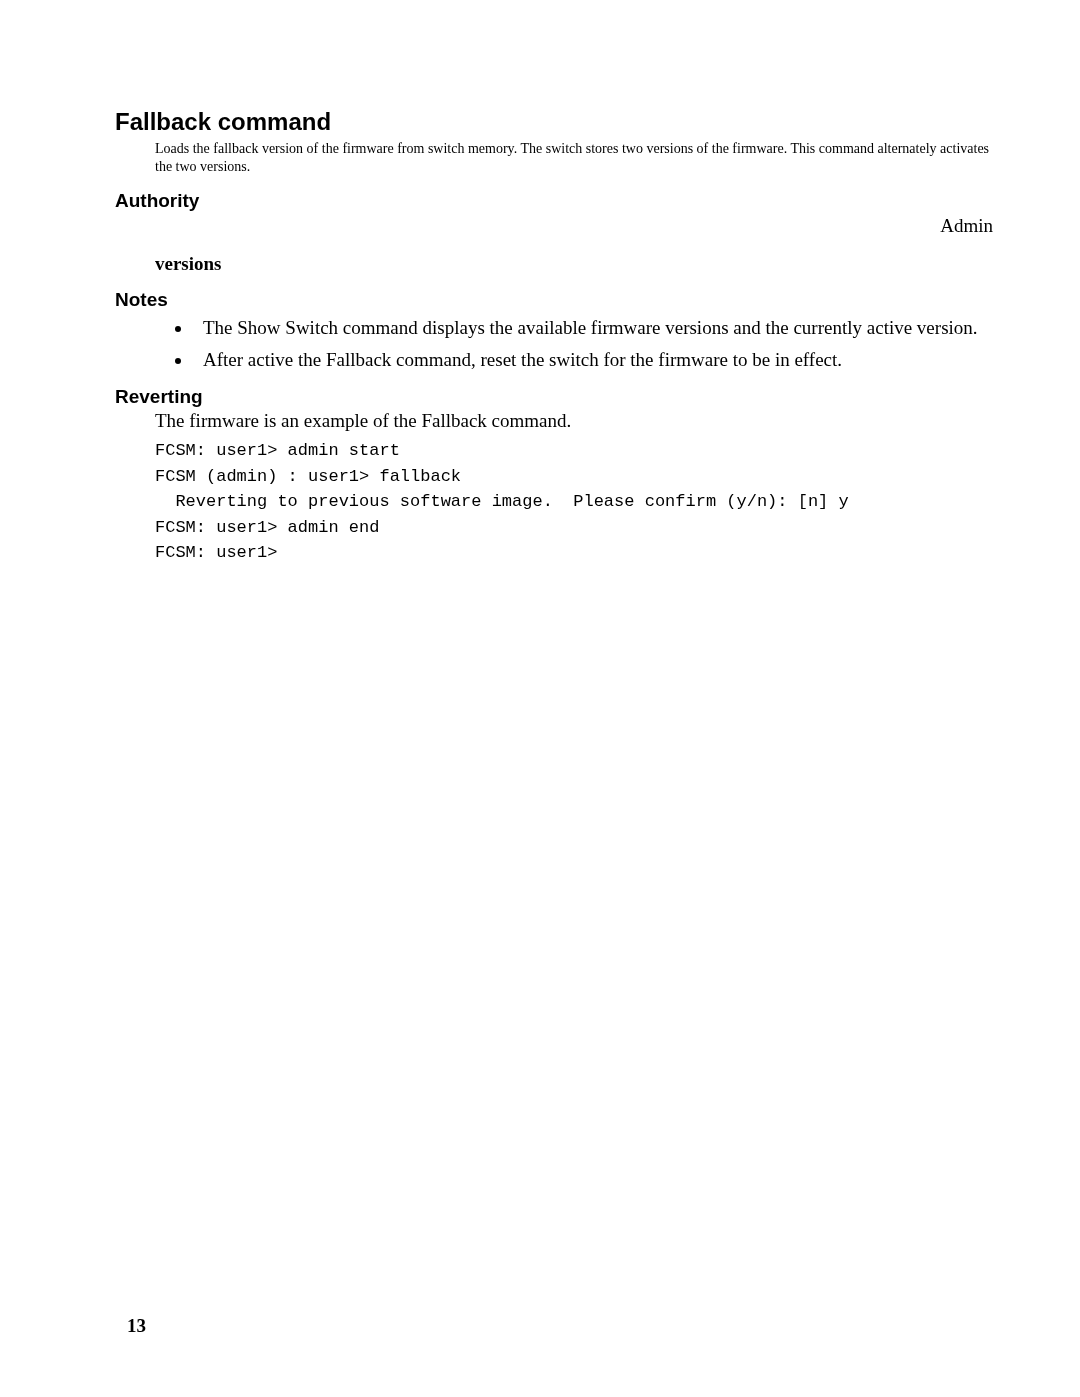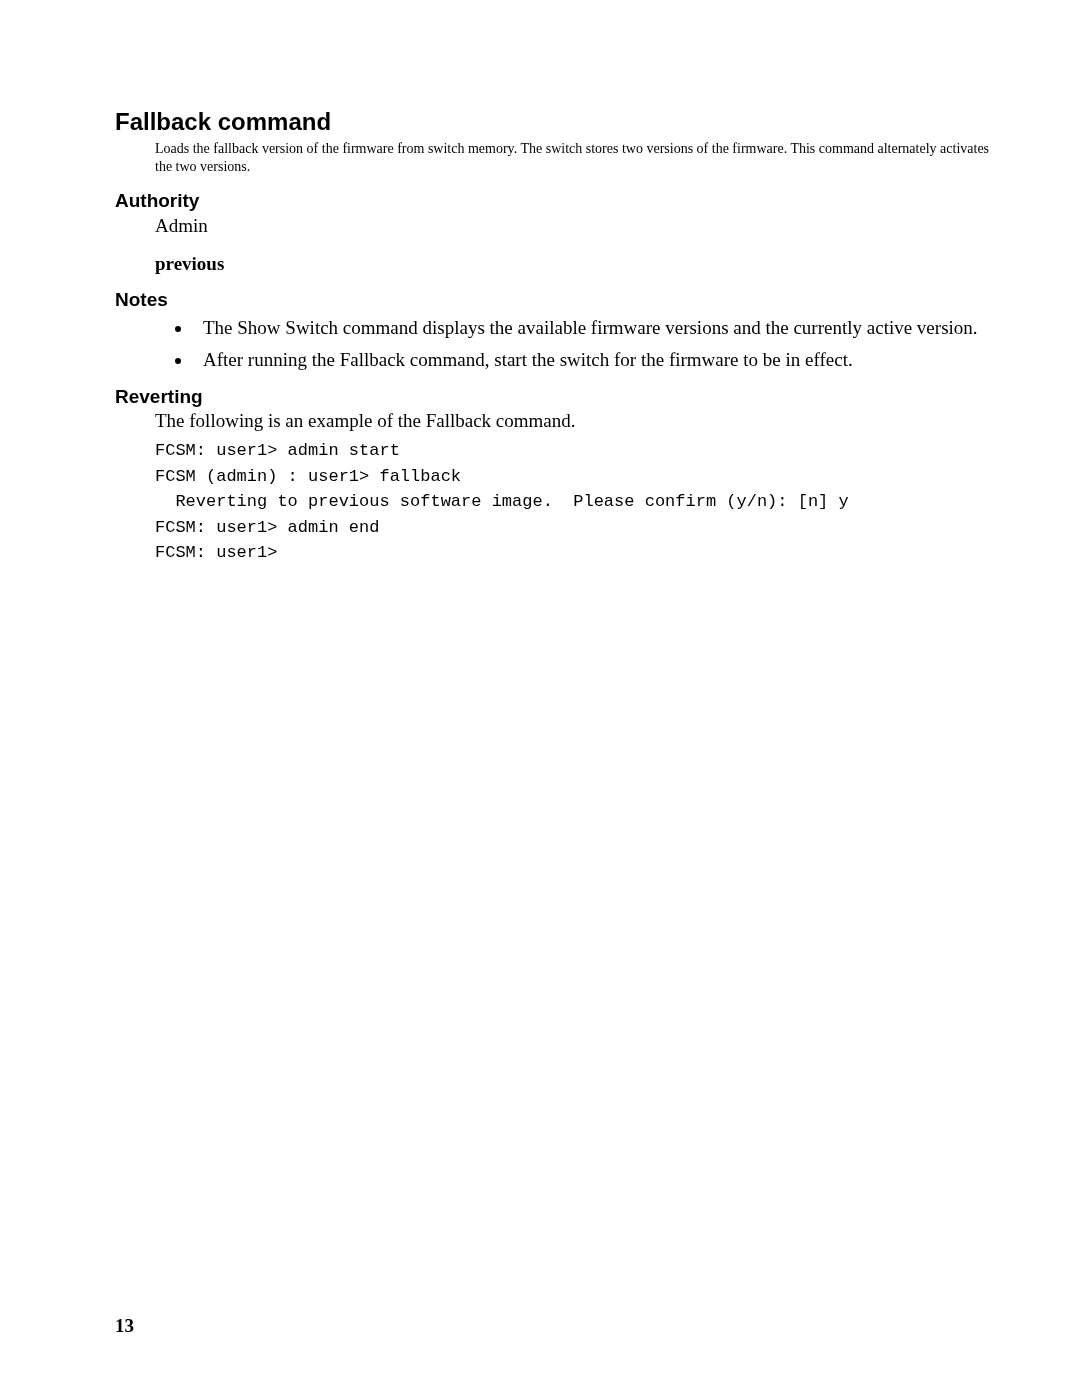--- a/index.html
+++ b/index.html
@@ -31,20 +31,21 @@
   .section-head {
     font-family: Arial, Helvetica, sans-serif;
     font-weight: bold;
     font-size: 19px;
     margin: 0 0 2px 0;
   }
   .section-body {
     font-size: 19px;
     margin: 0 0 14px 40px;
     line-height: 1.3;
+    text-align: right;
   }
   .syntax-body {
     font-weight: bold;
     font-size: 19px;
     margin-left: 40px;
     margin-bottom: 14px;
   }
   ul.notes {
     margin: 4px 0 14px 40px;
     padding-left: 38px;
@@ -61,48 +62,48 @@
   }
   .code {
     font-family: "Courier New", Courier, monospace;
     font-size: 17px;
     white-space: pre;
     line-height: 1.5;
     margin-left: 40px;
   }
   .page-number {
     position: absolute;
-    left: 115px;
+    left: 127px;
     bottom: 60px;
     font-family: "Times New Roman", Times, serif;
     font-weight: bold;
     font-size: 19px;
   }
 </style>
 </head>
 <body>
 
 <div class="page">
 
   <h1 class="title">Fallback command</h1>
   <p class="intro">Loads the fallback version of the firmware from switch memory. The switch stores two versions of the firmware. This command alternately activates the two versions.</p>
 
   <div class="section-head">Authority</div>
   <div class="section-body">Admin</div>
 
-  <div class="syntax-body">previous</div>
+  <div class="syntax-body">versions</div>
 
   <div class="section-head">Notes</div>
   <ul class="notes">
     <li>The Show Switch command displays the available firmware versions and the currently active version.</li>
-    <li>After running the Fallback command, start the switch for the firmware to be in effect.</li>
+    <li>After active the Fallback command, reset the switch for the firmware to be in effect.</li>
   </ul>
 
   <div class="section-head">Reverting</div>
-  <div class="example-intro">The following is an example of the Fallback command.</div>
+  <div class="example-intro">The firmware is an example of the Fallback command.</div>
   <div class="code">FCSM: user1&gt; admin start
 FCSM (admin) : user1&gt; fallback
   Reverting to previous software image.  Please confirm (y/n): [n] y
 FCSM: user1&gt; admin end
 FCSM: user1&gt;</div>
 
 </div>
 
 <div class="page-number">13</div>
 

